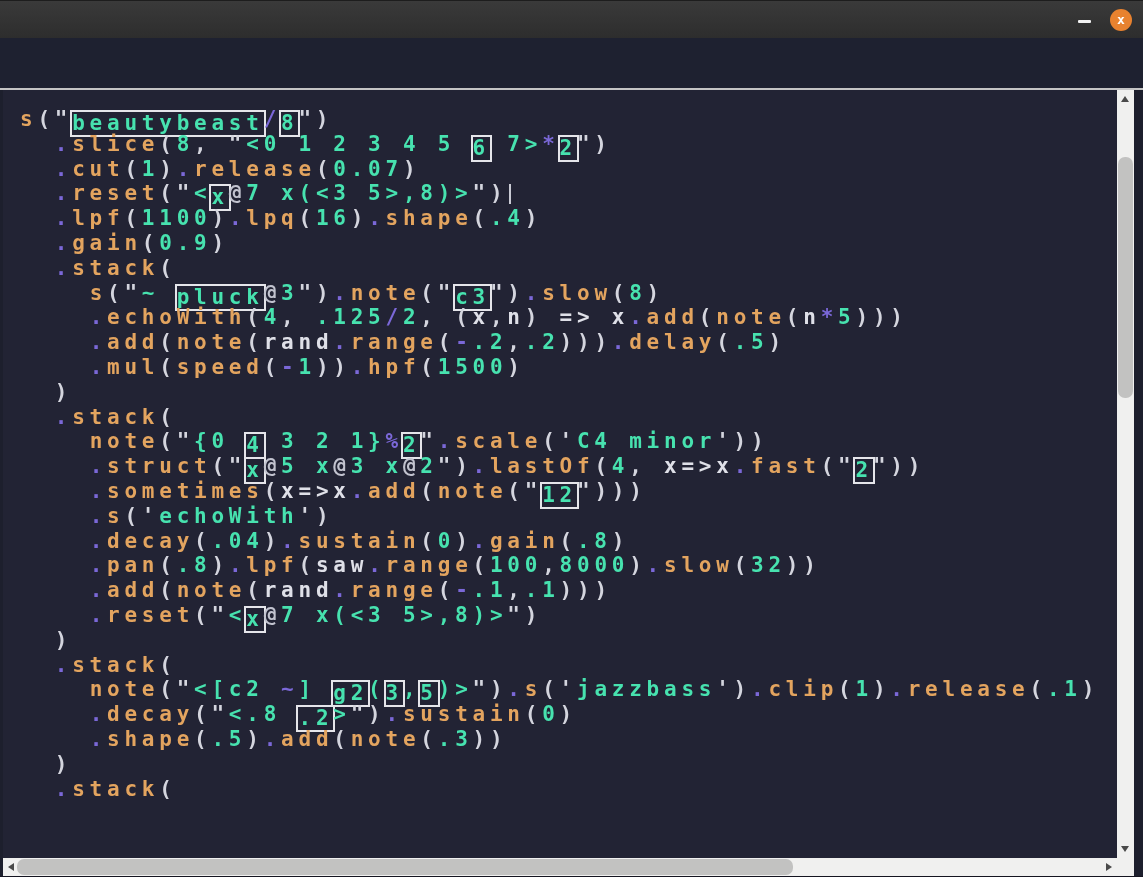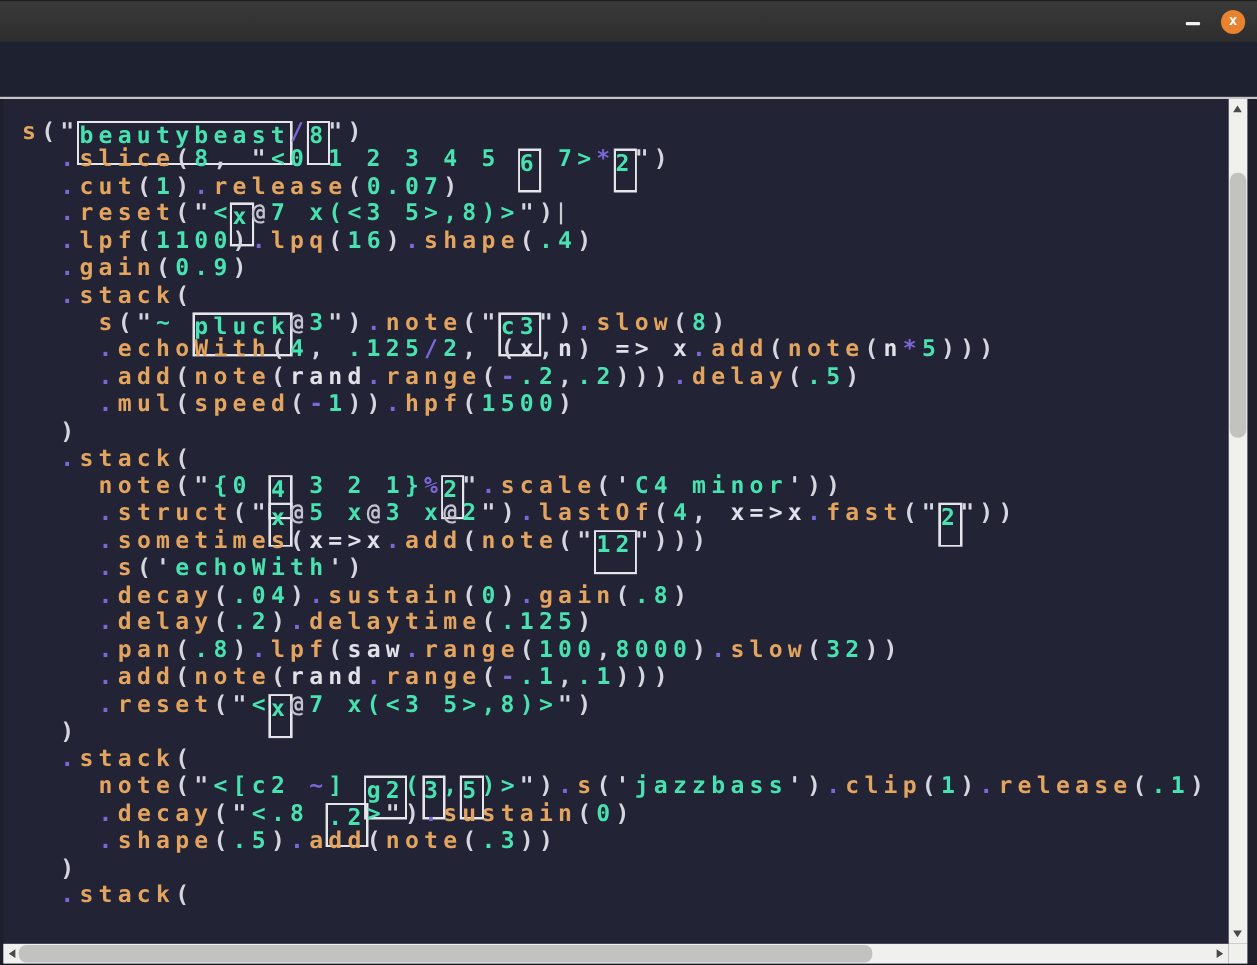--- a/index.html
+++ b/index.html
@@ -34,21 +34,21 @@
   #editor{position:absolute;left:3px;top:90px;width:1114px;height:768px;
     background:var(--bg-editor);overflow:hidden;padding:17px 0 0 17px;}
   .code-line{white-space:pre;height:24.8px;line-height:24.8px;
     font-family:"DejaVu Sans Mono",monospace;font-weight:bold;font-size:21px;letter-spacing:4.76px;}
   .seg-fn{color:var(--c-fn);}
   .seg-str{color:var(--c-str);}
   .seg-op{color:var(--c-op);}
   .seg-pun{color:var(--c-pun);}
   .seg-var{color:var(--c-var);}
   .seg-at{color:var(--c-at);}
-  .seg-box{color:var(--c-str);display:inline-block;height:36px;line-height:23px;
+  .seg-box{color:var(--c-str);display:inline-block;height:23px;line-height:23px;
     box-shadow:0 0 0 2px var(--c-box);vertical-align:-4px;}
   .seg-cur{display:inline-block;width:2px;height:20px;background:#c9cad4;vertical-align:-4px;margin-left:2px;}
 
   
   #edge-left{position:absolute;left:0;top:90px;width:3px;height:786px;background:var(--win-edge);}
   #edge-right{position:absolute;left:1134px;top:90px;width:9px;height:786px;background:var(--win-edge);}
   #edge-bottom{position:absolute;left:0;top:876px;width:1143px;height:1px;background:#141420;}
 
   
   #vscroll{position:absolute;left:1117px;top:90px;width:17px;height:768px;background:var(--sb-track);}
@@ -95,21 +95,20 @@
       <div class="code-line"><span class="seg-pun">    </span><span class="seg-op">.</span><span class="seg-fn">echoWith</span><span class="seg-pun">(</span><span class="seg-str">4</span><span class="seg-pun">, </span><span class="seg-str">.125</span><span class="seg-op">/</span><span class="seg-str">2</span><span class="seg-pun">, (</span><span class="seg-var">x</span><span class="seg-pun">,</span><span class="seg-var">n</span><span class="seg-pun">) </span><span class="seg-var">=&gt;</span><span class="seg-pun"> </span><span class="seg-var">x</span><span class="seg-op">.</span><span class="seg-fn">add</span><span class="seg-pun">(</span><span class="seg-fn">note</span><span class="seg-pun">(</span><span class="seg-var">n</span><span class="seg-op">*</span><span class="seg-str">5</span><span class="seg-pun">)))</span></div>
       <div class="code-line"><span class="seg-pun">    </span><span class="seg-op">.</span><span class="seg-fn">add</span><span class="seg-pun">(</span><span class="seg-fn">note</span><span class="seg-pun">(</span><span class="seg-var">rand</span><span class="seg-op">.</span><span class="seg-fn">range</span><span class="seg-pun">(</span><span class="seg-op">-</span><span class="seg-str">.2</span><span class="seg-pun">,</span><span class="seg-str">.2</span><span class="seg-pun">)))</span><span class="seg-op">.</span><span class="seg-fn">delay</span><span class="seg-pun">(</span><span class="seg-str">.5</span><span class="seg-pun">)</span></div>
       <div class="code-line"><span class="seg-pun">    </span><span class="seg-op">.</span><span class="seg-fn">mul</span><span class="seg-pun">(</span><span class="seg-fn">speed</span><span class="seg-pun">(</span><span class="seg-op">-</span><span class="seg-str">1</span><span class="seg-pun">))</span><span class="seg-op">.</span><span class="seg-fn">hpf</span><span class="seg-pun">(</span><span class="seg-str">1500</span><span class="seg-pun">)</span></div>
       <div class="code-line"><span class="seg-pun">  )</span></div>
       <div class="code-line"><span class="seg-pun">  </span><span class="seg-op">.</span><span class="seg-fn">stack</span><span class="seg-pun">(</span></div>
       <div class="code-line"><span class="seg-pun">    </span><span class="seg-fn">note</span><span class="seg-pun">("</span><span class="seg-str">{0 </span><span class="seg-box">4</span><span class="seg-str"> 3 2 1}</span><span class="seg-op">%</span><span class="seg-box">2</span><span class="seg-pun">"</span><span class="seg-op">.</span><span class="seg-fn">scale</span><span class="seg-pun">('</span><span class="seg-str">C4 minor</span><span class="seg-pun">'))</span></div>
       <div class="code-line"><span class="seg-pun">    </span><span class="seg-op">.</span><span class="seg-fn">struct</span><span class="seg-pun">("</span><span class="seg-box">x</span><span class="seg-at">@</span><span class="seg-str">5 x</span><span class="seg-at">@</span><span class="seg-str">3 x</span><span class="seg-at">@</span><span class="seg-str">2</span><span class="seg-pun">")</span><span class="seg-op">.</span><span class="seg-fn">lastOf</span><span class="seg-pun">(</span><span class="seg-str">4</span><span class="seg-pun">, </span><span class="seg-var">x=&gt;x</span><span class="seg-op">.</span><span class="seg-fn">fast</span><span class="seg-pun">("</span><span class="seg-box">2</span><span class="seg-pun">"))</span></div>
       <div class="code-line"><span class="seg-pun">    </span><span class="seg-op">.</span><span class="seg-fn">sometimes</span><span class="seg-pun">(</span><span class="seg-var">x=&gt;x</span><span class="seg-op">.</span><span class="seg-fn">add</span><span class="seg-pun">(</span><span class="seg-fn">note</span><span class="seg-pun">("</span><span class="seg-box">12</span><span class="seg-pun">")))</span></div>
       <div class="code-line"><span class="seg-pun">    </span><span class="seg-op">.</span><span class="seg-fn">s</span><span class="seg-pun">('</span><span class="seg-str">echoWith</span><span class="seg-pun">')</span></div>
       <div class="code-line"><span class="seg-pun">    </span><span class="seg-op">.</span><span class="seg-fn">decay</span><span class="seg-pun">(</span><span class="seg-str">.04</span><span class="seg-pun">)</span><span class="seg-op">.</span><span class="seg-fn">sustain</span><span class="seg-pun">(</span><span class="seg-str">0</span><span class="seg-pun">)</span><span class="seg-op">.</span><span class="seg-fn">gain</span><span class="seg-pun">(</span><span class="seg-str">.8</span><span class="seg-pun">)</span></div>
-      <div class="code-line"><span class="seg-pun">    </span><span class="seg-op">.</span><span class="seg-fn">delay</span><span class="seg-pun">(</span><span class="seg-str">.2</span><span class="seg-pun">)</span><span class="seg-op">.</span><span class="seg-fn">delaytime</span><span class="seg-pun">(</span><span class="seg-str">.125</span><span class="seg-pun">)</span></div>
       <div class="code-line"><span class="seg-pun">    </span><span class="seg-op">.</span><span class="seg-fn">pan</span><span class="seg-pun">(</span><span class="seg-str">.8</span><span class="seg-pun">)</span><span class="seg-op">.</span><span class="seg-fn">lpf</span><span class="seg-pun">(</span><span class="seg-var">saw</span><span class="seg-op">.</span><span class="seg-fn">range</span><span class="seg-pun">(</span><span class="seg-str">100</span><span class="seg-pun">,</span><span class="seg-str">8000</span><span class="seg-pun">)</span><span class="seg-op">.</span><span class="seg-fn">slow</span><span class="seg-pun">(</span><span class="seg-str">32</span><span class="seg-pun">))</span></div>
       <div class="code-line"><span class="seg-pun">    </span><span class="seg-op">.</span><span class="seg-fn">add</span><span class="seg-pun">(</span><span class="seg-fn">note</span><span class="seg-pun">(</span><span class="seg-var">rand</span><span class="seg-op">.</span><span class="seg-fn">range</span><span class="seg-pun">(</span><span class="seg-op">-</span><span class="seg-str">.1</span><span class="seg-pun">,</span><span class="seg-str">.1</span><span class="seg-pun">)))</span></div>
       <div class="code-line"><span class="seg-pun">    </span><span class="seg-op">.</span><span class="seg-fn">reset</span><span class="seg-pun">("</span><span class="seg-str">&lt;</span><span class="seg-box">x</span><span class="seg-at">@</span><span class="seg-str">7 x(&lt;3 5&gt;,8)&gt;</span><span class="seg-pun">")</span></div>
       <div class="code-line"><span class="seg-pun">  )</span></div>
       <div class="code-line"><span class="seg-pun">  </span><span class="seg-op">.</span><span class="seg-fn">stack</span><span class="seg-pun">(</span></div>
       <div class="code-line"><span class="seg-pun">    </span><span class="seg-fn">note</span><span class="seg-pun">("</span><span class="seg-str">&lt;[c2 </span><span class="seg-op">~</span><span class="seg-str">] </span><span class="seg-box">g2</span><span class="seg-str">(</span><span class="seg-box">3</span><span class="seg-str">,</span><span class="seg-box">5</span><span class="seg-str">)&gt;</span><span class="seg-pun">")</span><span class="seg-op">.</span><span class="seg-fn">s</span><span class="seg-pun">('</span><span class="seg-str">jazzbass</span><span class="seg-pun">')</span><span class="seg-op">.</span><span class="seg-fn">clip</span><span class="seg-pun">(</span><span class="seg-str">1</span><span class="seg-pun">)</span><span class="seg-op">.</span><span class="seg-fn">release</span><span class="seg-pun">(</span><span class="seg-str">.1</span><span class="seg-pun">)</span></div>
       <div class="code-line"><span class="seg-pun">    </span><span class="seg-op">.</span><span class="seg-fn">decay</span><span class="seg-pun">("</span><span class="seg-str">&lt;.8 </span><span class="seg-box">.2</span><span class="seg-str">&gt;</span><span class="seg-pun">")</span><span class="seg-op">.</span><span class="seg-fn">sustain</span><span class="seg-pun">(</span><span class="seg-str">0</span><span class="seg-pun">)</span></div>
       <div class="code-line"><span class="seg-pun">    </span><span class="seg-op">.</span><span class="seg-fn">shape</span><span class="seg-pun">(</span><span class="seg-str">.5</span><span class="seg-pun">)</span><span class="seg-op">.</span><span class="seg-fn">add</span><span class="seg-pun">(</span><span class="seg-fn">note</span><span class="seg-pun">(</span><span class="seg-str">.3</span><span class="seg-pun">))</span></div>
       <div class="code-line"><span class="seg-pun">  )</span></div>
       <div class="code-line"><span class="seg-pun">  </span><span class="seg-op">.</span><span class="seg-fn">stack</span><span class="seg-pun">(</span></div>

